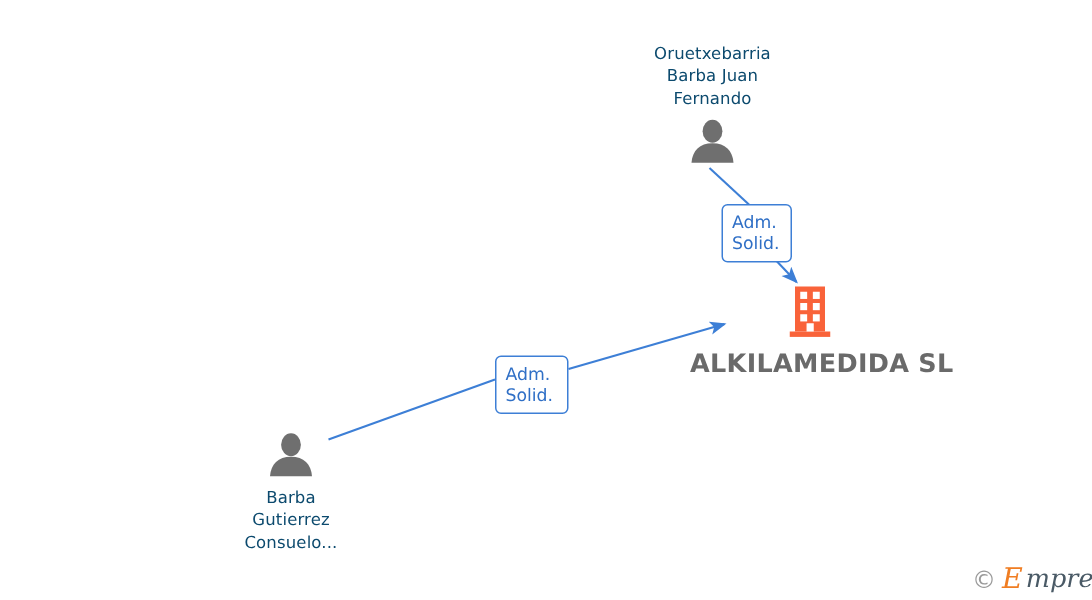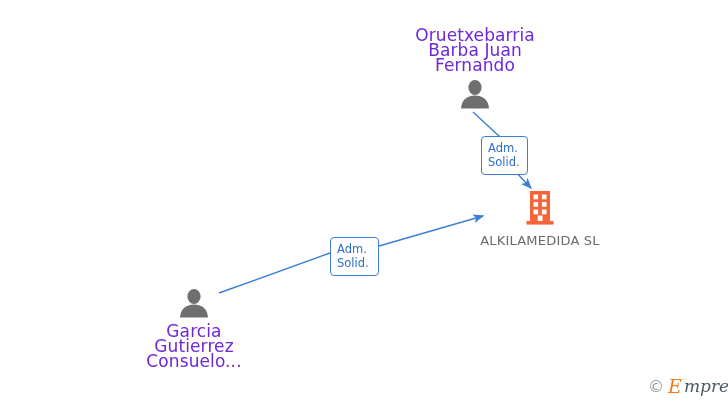--- a/index.html
+++ b/index.html
@@ -26,30 +26,30 @@
   }
   .node {
     position: absolute;
     text-align: center;
   }
   .person-icon svg, .company-icon svg {
     display: block;
     margin: 0 auto;
   }
   .person-label {
-    color: #6d28d9;
-    font-size: 17px;
+    color: #0c4a6e;
+    font-size: 11px;
     line-height: 15px;
     white-space: pre-line;
     letter-spacing: 0.1px;
   }
   .company-label {
     color: #6a6a6a;
-    font-size: 13px;
-    font-weight: normal;
+    font-size: 17px;
+    font-weight: bold;
     letter-spacing: 0.2px;
     white-space: nowrap;
   }
   .edge-label {
     position: absolute;
     border: 1.3px solid #3d7fd6;
     border-radius: 4px;
     background: #ffffff;
     color: #2f6fc6;
     font-size: 11.5px;
@@ -143,21 +143,21 @@
   <div class="edge-label" style="left:330px; top:237px; width:49px;">Adm.
 Solid.</div>
 
   <div class="node" style="left:124px; top:288px; width:140px;">
     <div class="person-icon">
       <svg width="34" height="30" viewBox="0 0 34 30" xmlns="http://www.w3.org/2000/svg">
         <ellipse cx="17" cy="8.5" rx="6.6" ry="7.6" fill="#6f6f6f"></ellipse>
         <path d="M17 16.5 C8.5 16.5 3.5 21.5 3 29.5 L31 29.5 C30.5 21.5 25.5 16.5 17 16.5 Z" fill="#6f6f6f"></path>
       </svg>
     </div>
-    <div class="person-label" style="margin-top:6px;">Garcia
+    <div class="person-label" style="margin-top:6px;">Barba
 Gutierrez
 Consuelo...</div>
   </div>
 
   <div class="watermark" style="left:648px; top:377px;">
     <span class="wm-c">©</span>
     <span class="wm-e">E</span>
     <span class="wm-rest">mpresia</span>
   </div>
 

